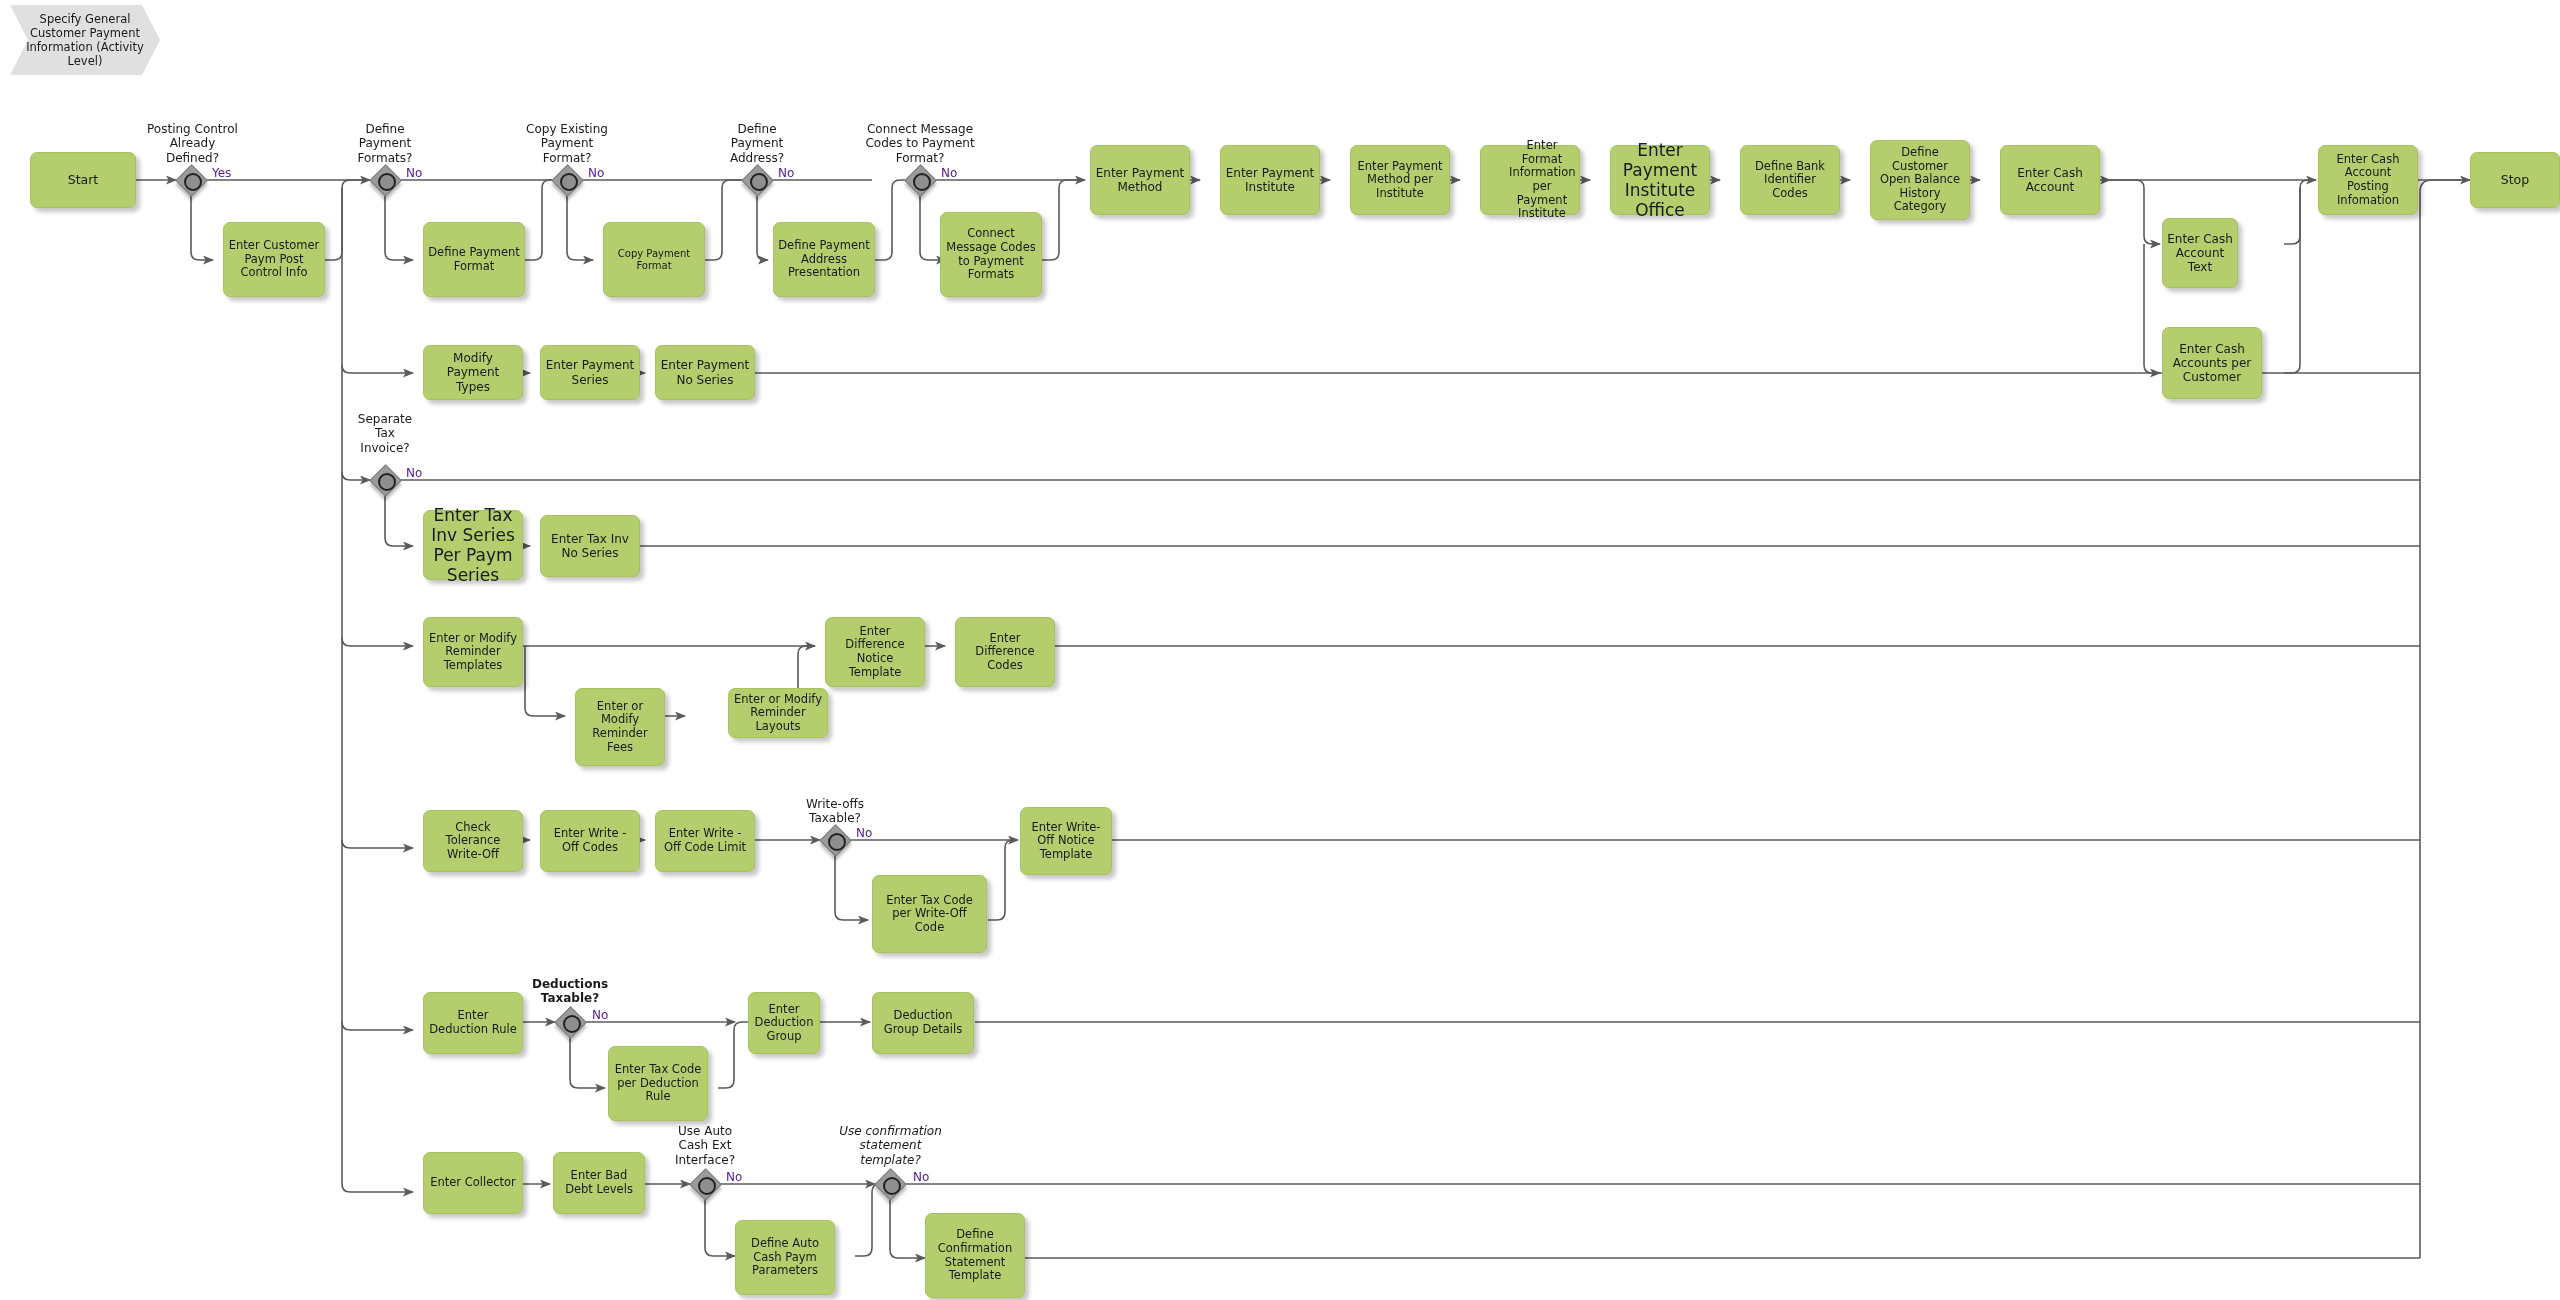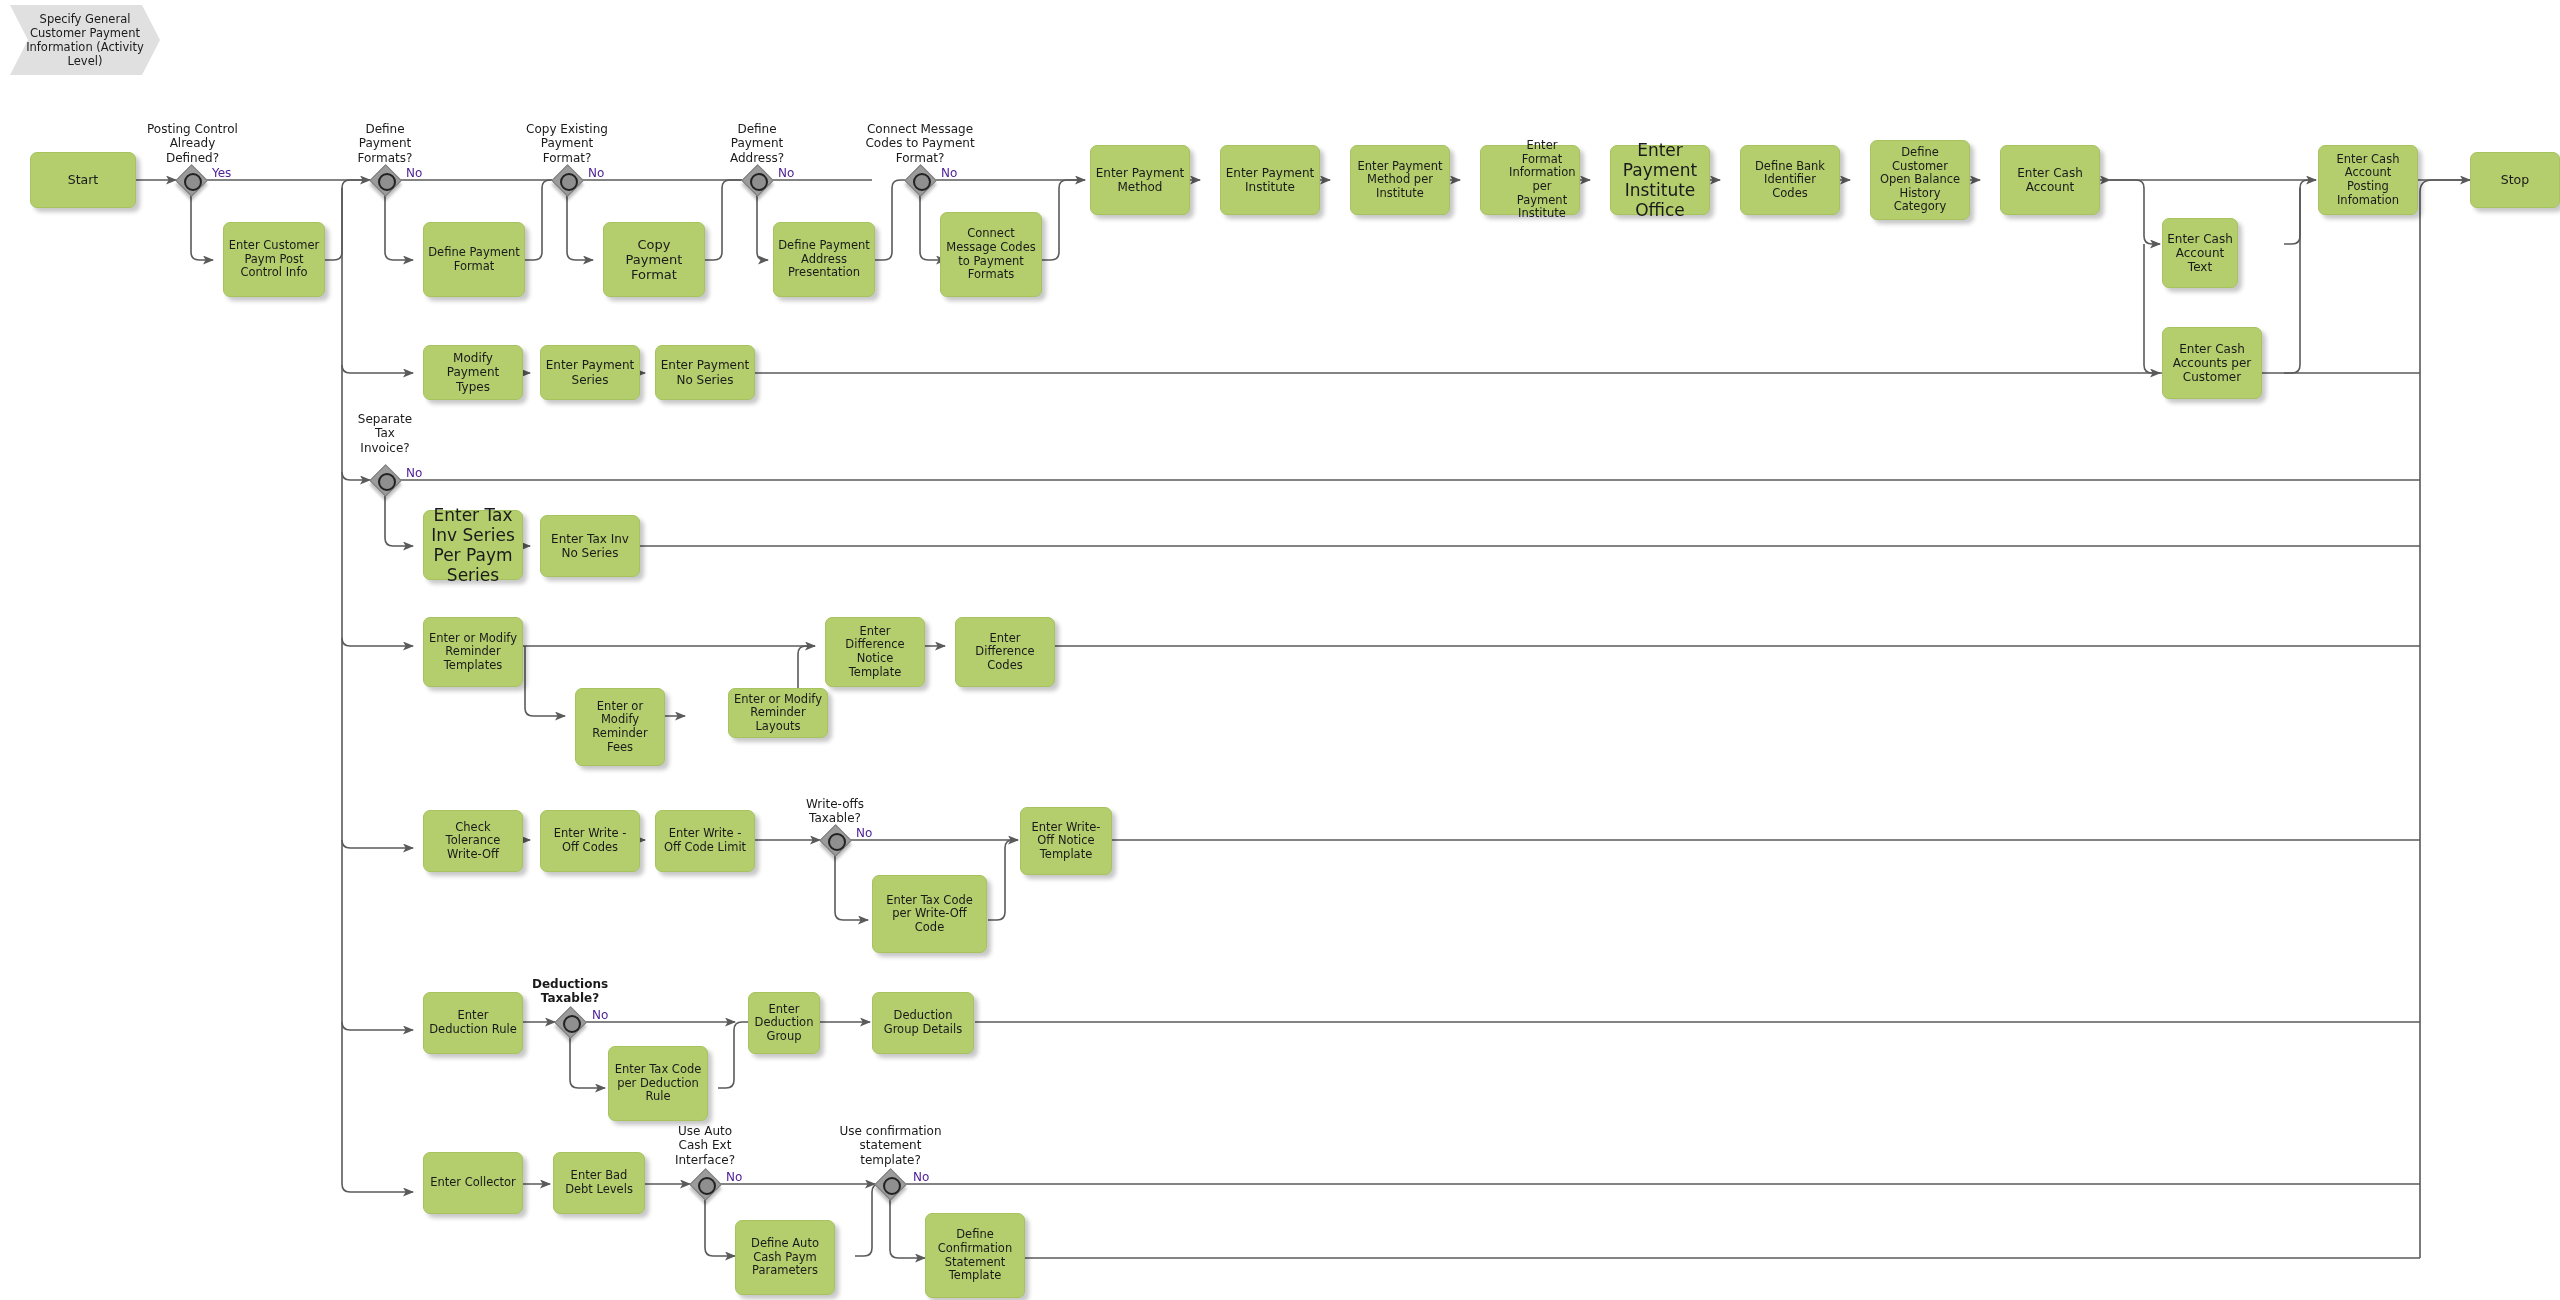--- a/index.html
+++ b/index.html
@@ -189,21 +189,21 @@
 
   <div class="lbl" style="left:510px;top:977px;width:120px;font-size:12px;font-weight:bold;">Deductions
 Taxable?</div>
   <div class="lbl-yn" style="left:592px;top:1008px;font-size:12px;">No</div>
 
   <div class="lbl" style="left:645px;top:1124px;width:120px;font-size:12px;">Use Auto
 Cash Ext
 Interface?</div>
   <div class="lbl-yn" style="left:726px;top:1170px;font-size:12px;">No</div>
 
-  <div class="lbl" style="left:818px;top:1124px;width:145px;font-size:12px;">Use confirmation
+  <div class="lbl" style="left:818px;top:1124px;width:145px;font-size:12px;font-style:italic;">Use confirmation
 statement
 template?</div>
   <div class="lbl-yn" style="left:913px;top:1170px;font-size:12px;">No</div>
 
   <div class="gw" style="left:176px;top:165px;">
       <div class="dia"></div>
       <div class="ring"></div>
     </div>
   <div class="gw" style="left:370px;top:165px;">
       <div class="dia"></div>
@@ -247,21 +247,21 @@
     </div>
 
   <div class="node" style="left:223px;top:222px;width:102px;height:75px;font-size:11.5px;">
     <span>Enter Customer Paym Post Control Info</span>
     </div>
 
   <div class="node" style="left:423px;top:222px;width:102px;height:75px;font-size:11.5px;">
     <span>Define Payment Format</span>
     </div>
 
-  <div class="node" style="left:603px;top:222px;width:102px;height:75px;font-size:13px;">
+  <div class="node" style="left:603px;top:222px;width:102px;height:75px;font-size:10px;">
     <span>Copy Payment Format</span>
     </div>
 
   <div class="node" style="left:773px;top:222px;width:102px;height:75px;font-size:11.5px;">
     <span>Define Payment Address Presentation</span>
     </div>
 
   <div class="node" style="left:940px;top:212px;width:102px;height:85px;font-size:11.5px;">
     <span>Connect Message Codes to Payment Formats</span>
     </div>

